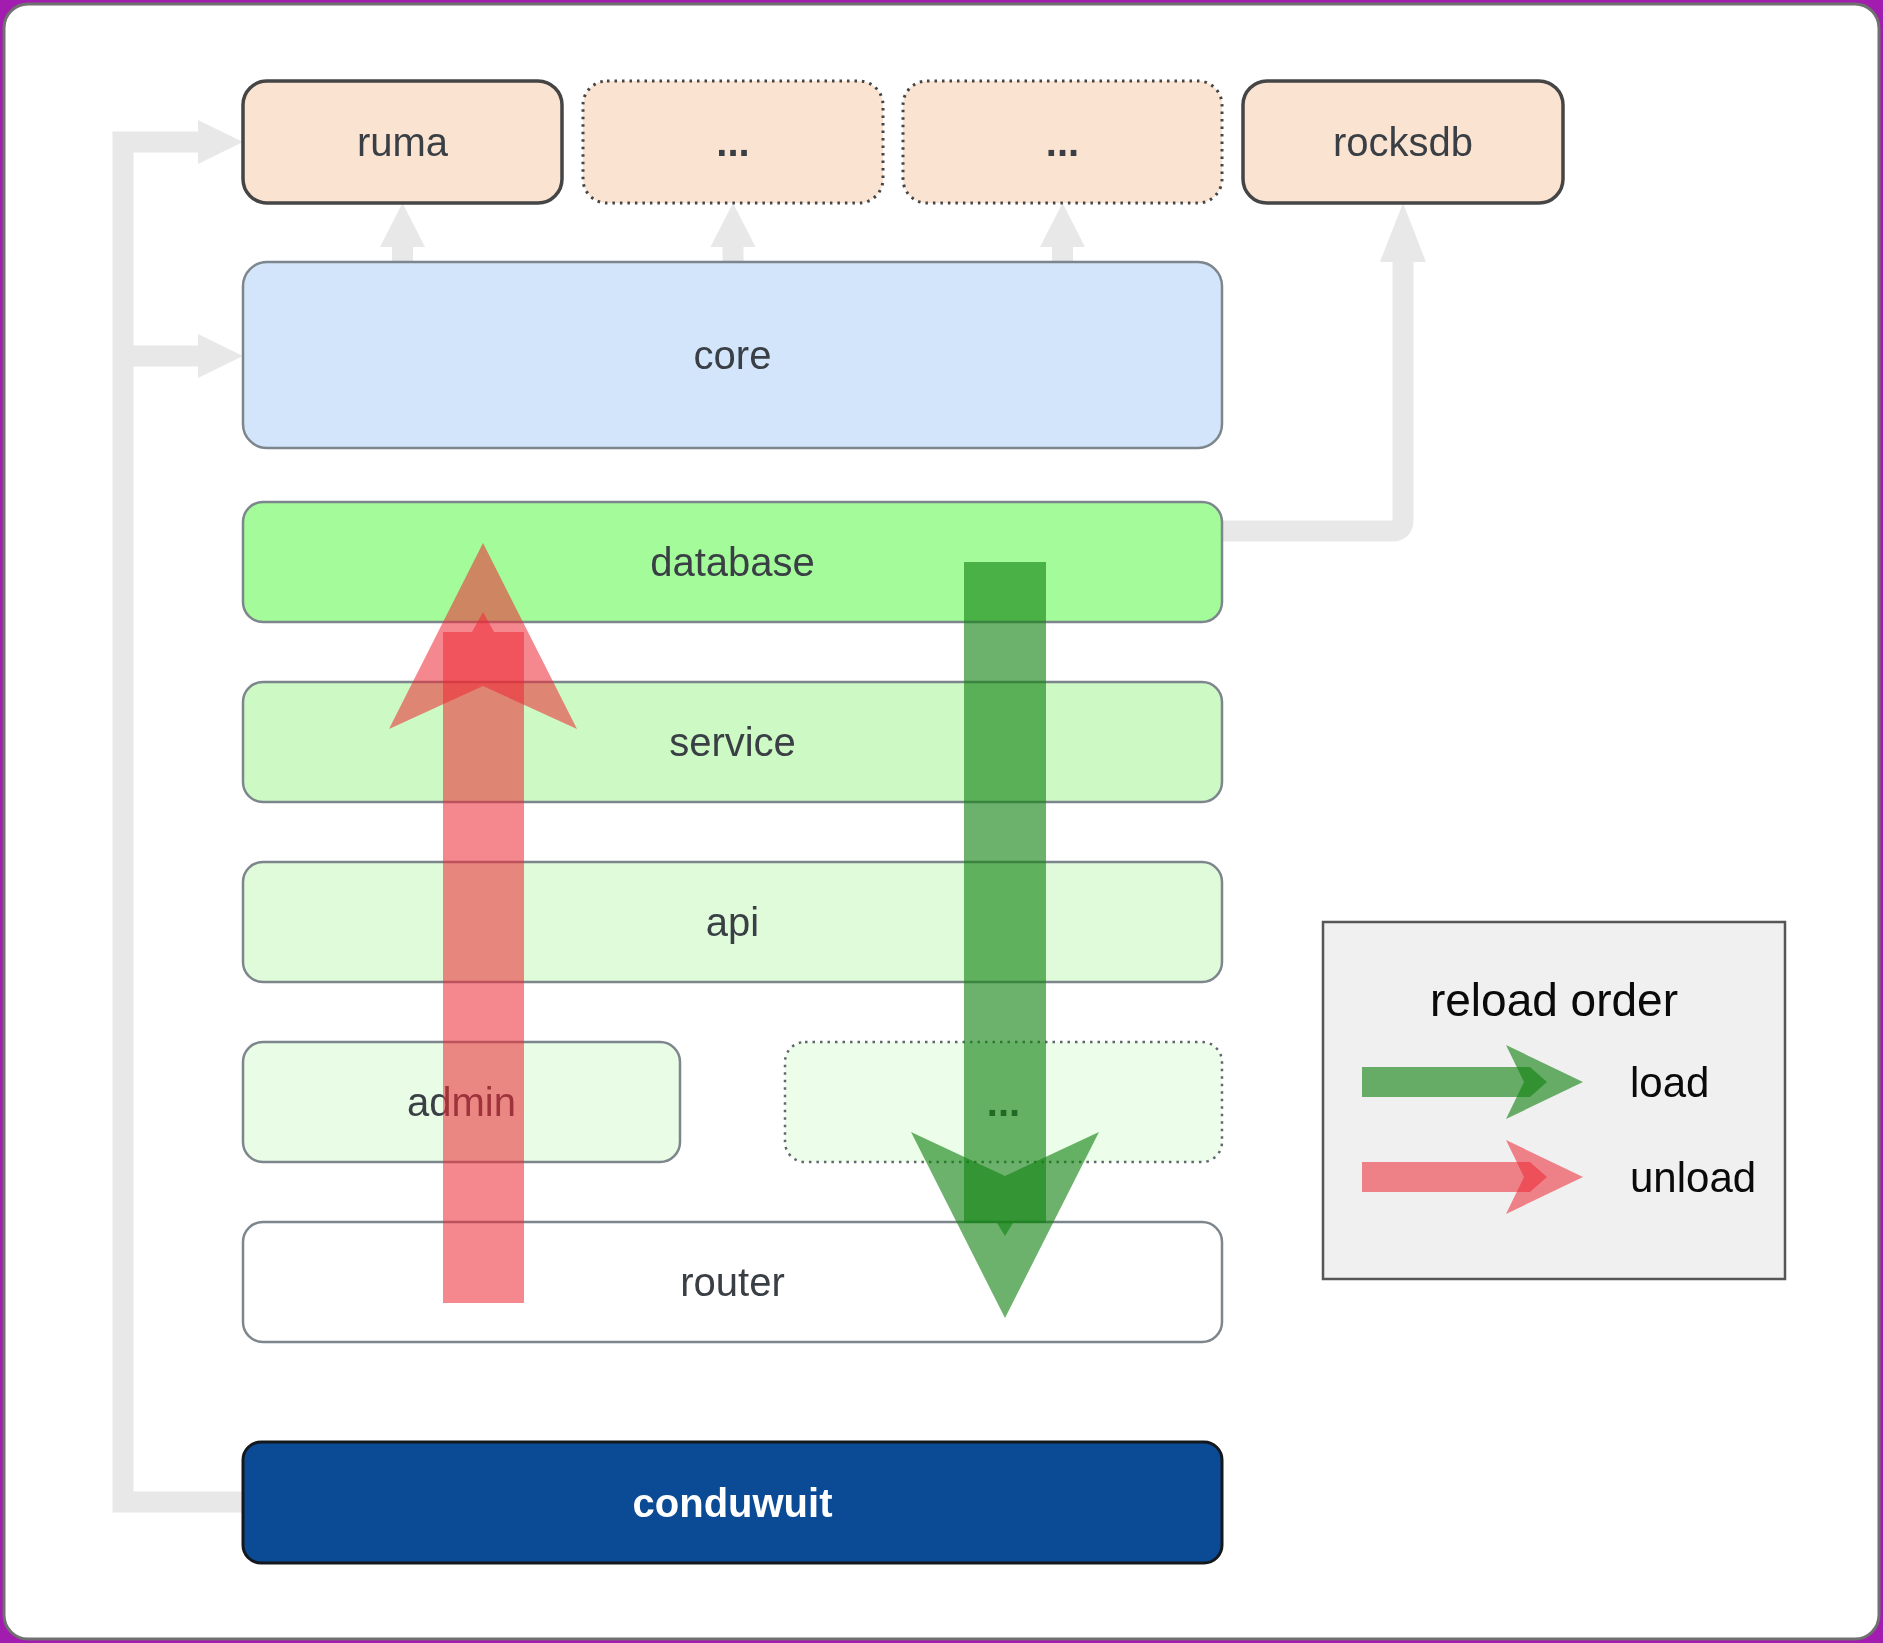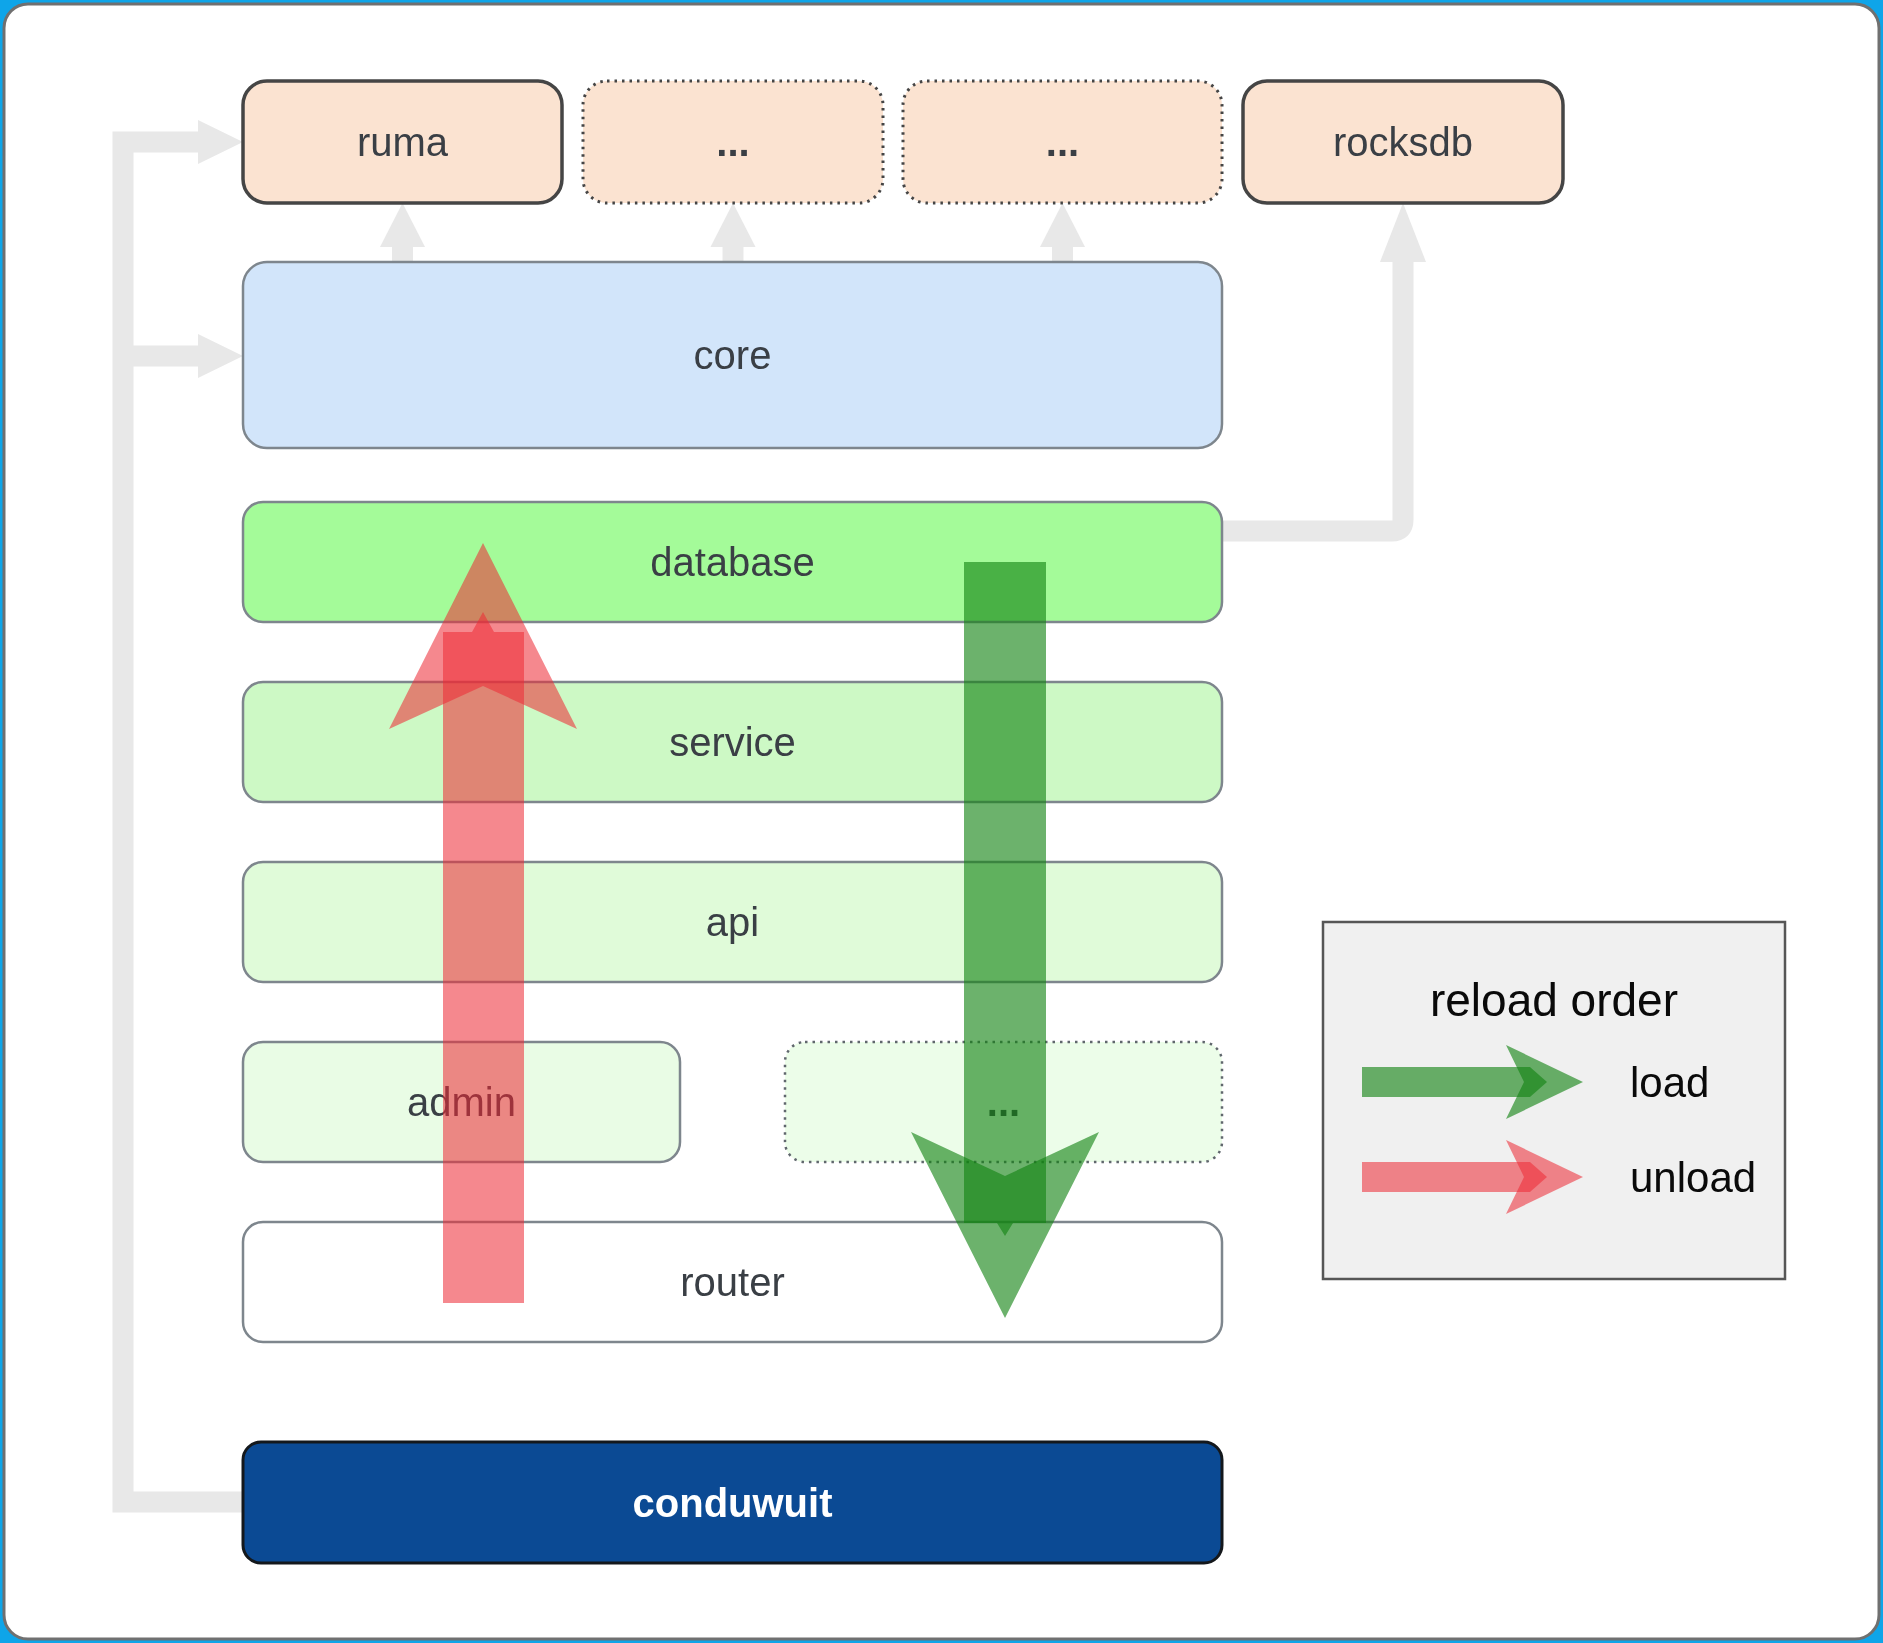--- a/index.html
+++ b/index.html
@@ -5,21 +5,21 @@
   html, body {
     margin: 0;
     padding: 0;
     background: #ffffff;
     font-family: "Liberation Sans", sans-serif;
   }
   .stage {
     width: 1883px;
     height: 1643px;
     position: relative;
-    background: #0ea5e9;
+    background: #a21caf;
   }
   svg { display: block; }
   text {
     font-family: "Liberation Sans", "DejaVu Sans", sans-serif;
   }
   .box-label { font-size: 40px; }
   .dots-label { font-size: 40px; font-weight: bold; }
   .app-label { font-size: 40px; font-weight: bold; }
   .legend-title { font-size: 46px; }
   .legend-item { font-size: 42px; }

